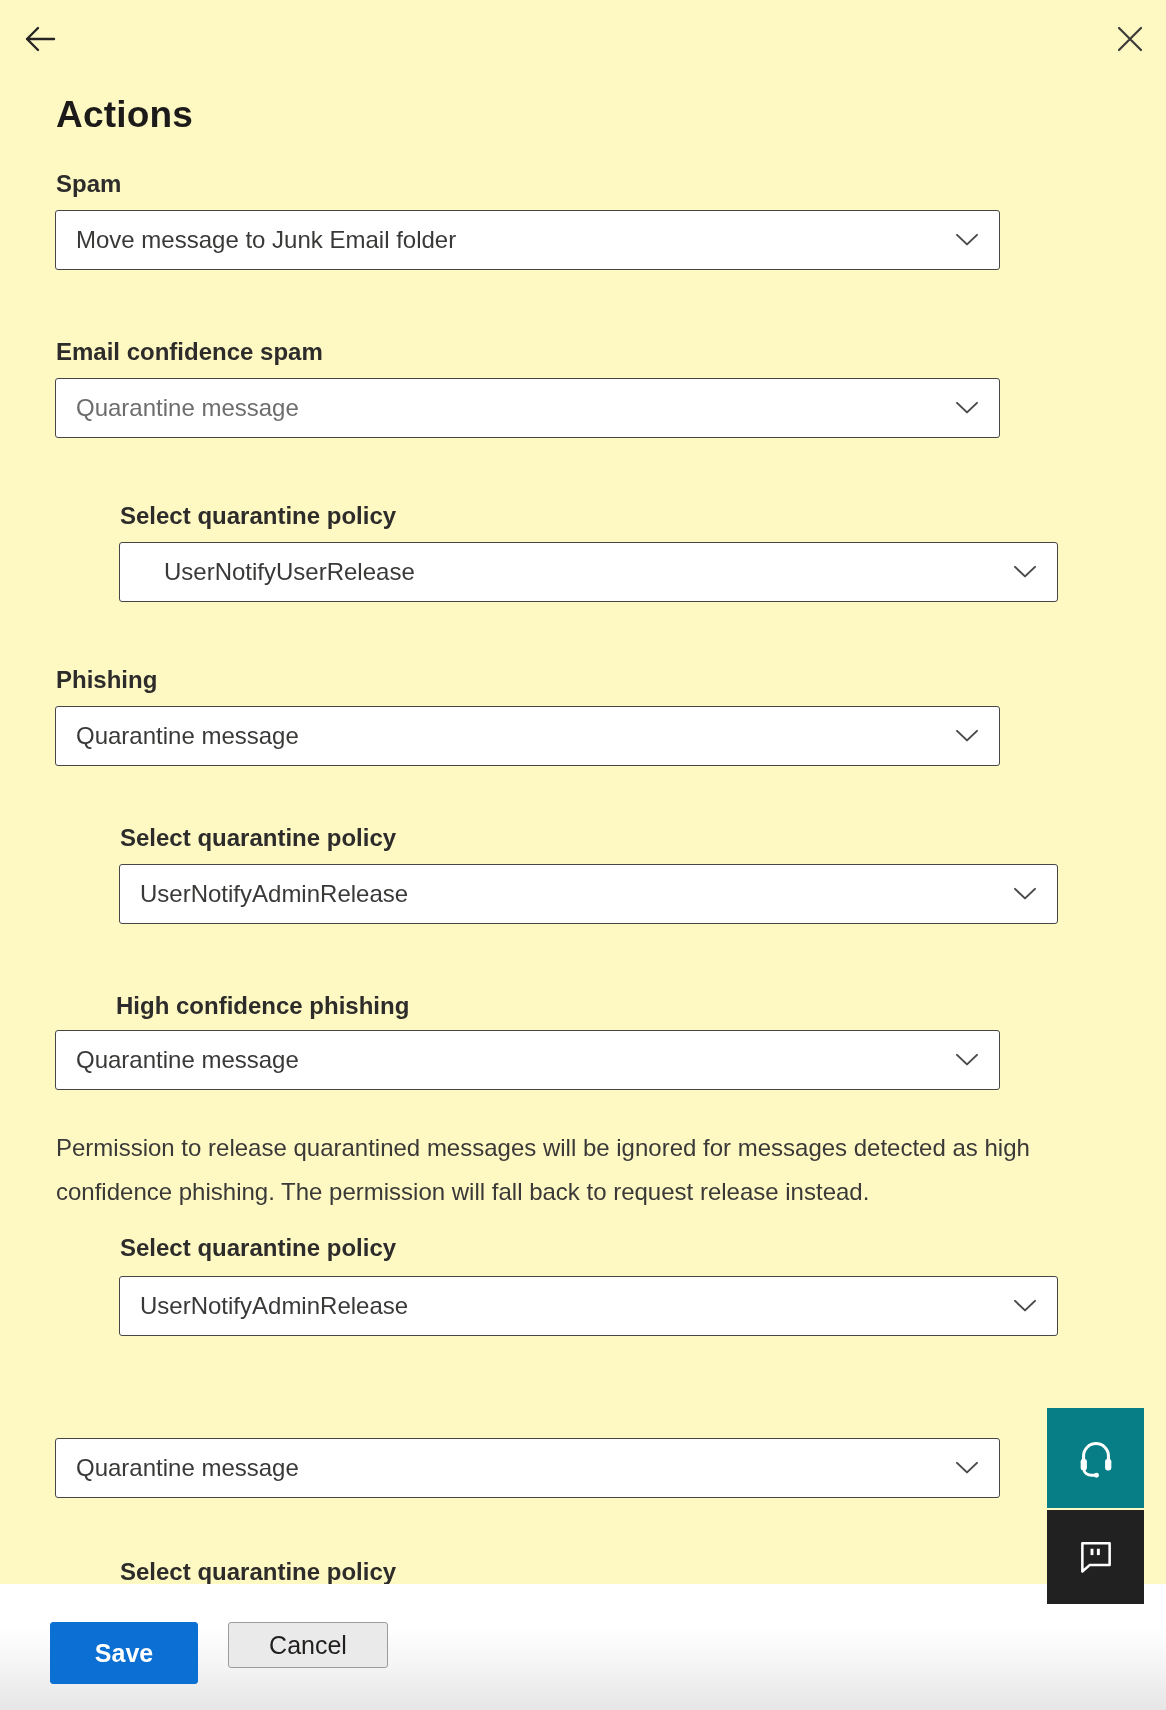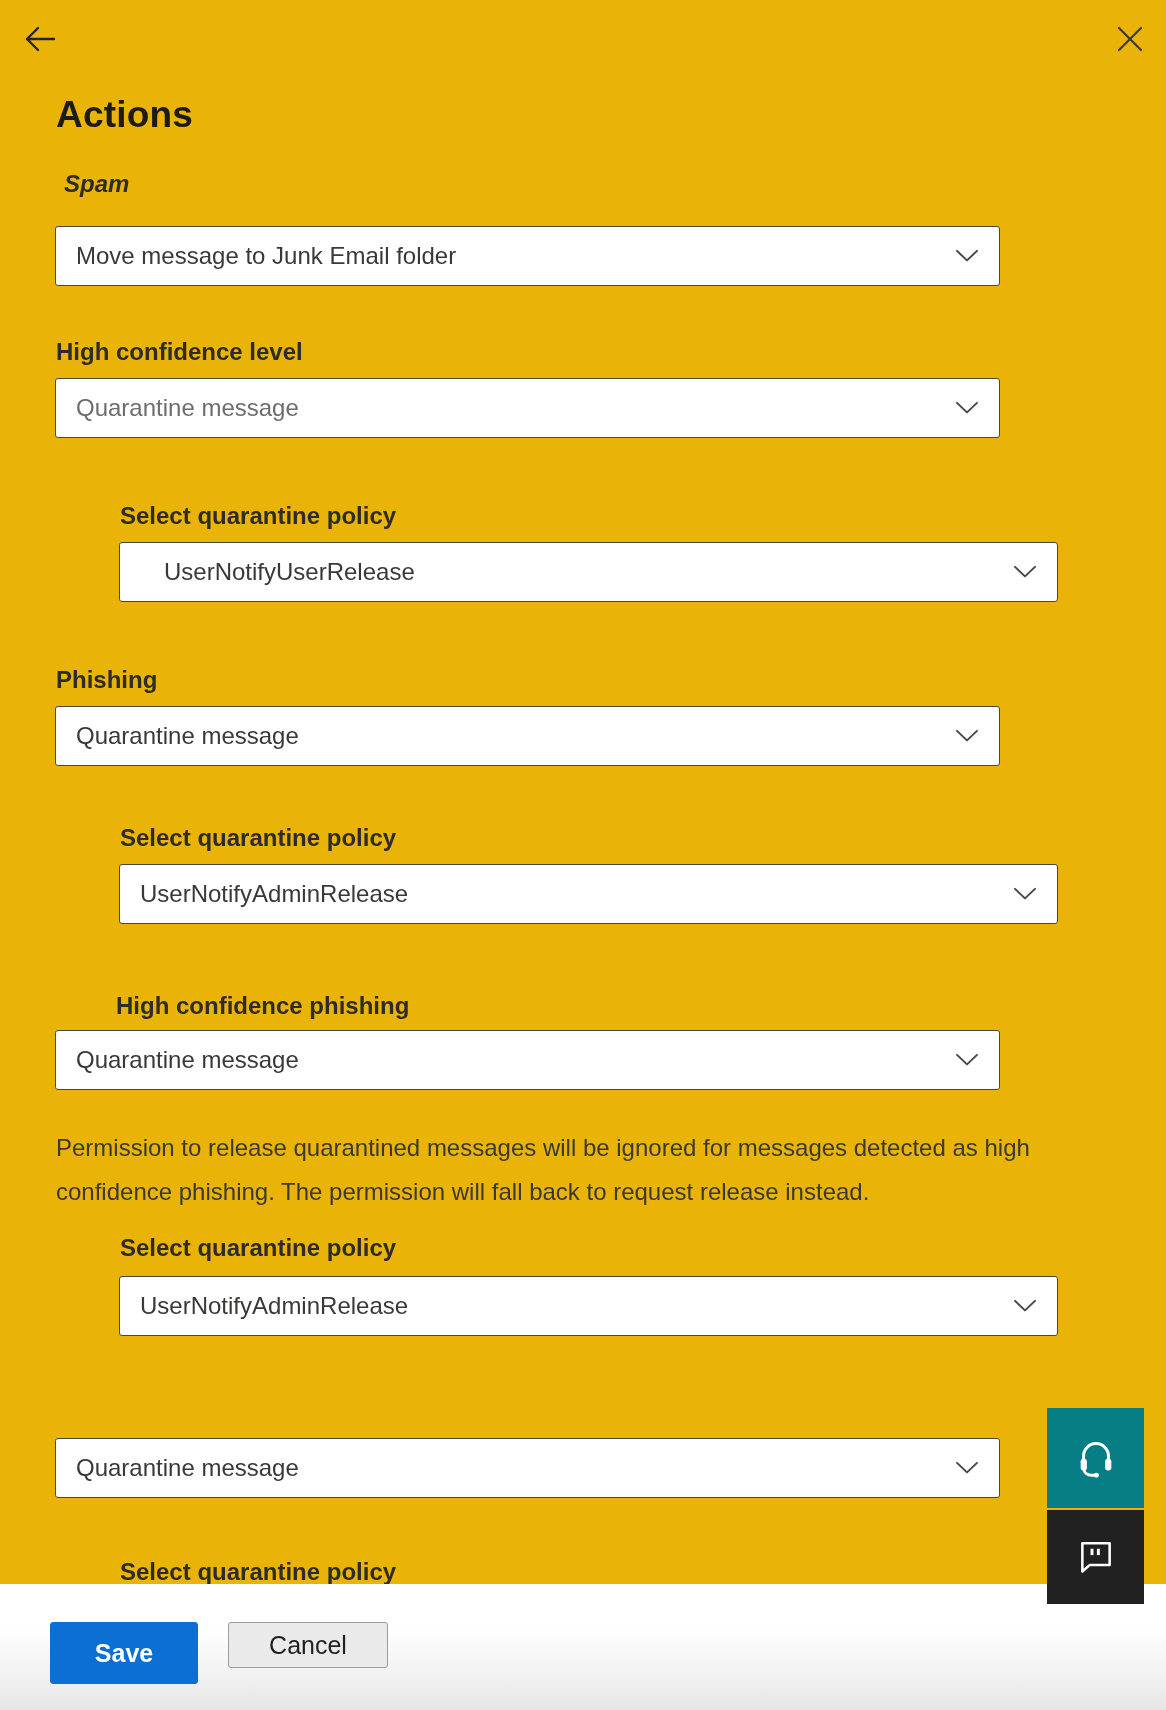--- a/index.html
+++ b/index.html
@@ -1,17 +1,17 @@
 <!DOCTYPE html>
 <html><head>
 <meta charset="utf-8">
 <style>
   html,body{margin:0;padding:0;background:#ffffff;}
   #screen{
-    position:relative;width:1166px;height:1710px;overflow:hidden;background:#eab308;
+    position:relative;width:1166px;height:1710px;overflow:hidden;background:#fef9c3;
     font-family:"Liberation Sans","DejaVu Sans",sans-serif;color:#323130;
   }
   .abs{position:absolute;}
   .iconbtn{background:transparent;border:none;padding:0;cursor:pointer;display:flex;align-items:center;justify-content:center;}
   .title{font-size:37px;font-weight:700;color:#1c1b1a;letter-spacing:.2px;}
   .field-label{font-size:24px;font-weight:600;color:#2d2c2b;}
   .dd{
     box-sizing:border-box;background:#fff;border:1.5px solid #474645;border-radius:3px;
     display:flex;align-items:center;padding:0 54px 0 20px;font-size:24px;color:#3a3938;cursor:pointer;
   }
@@ -47,31 +47,31 @@
   <button class="iconbtn abs" style="left:1112px;top:22px;width:36px;height:36px;">
     <span>
       <svg width="28" height="28" viewBox="0 0 28 28">
         <path d="M3 3 L25 25 M25 3 L3 25" fill="none" stroke="#3b3a39" stroke-width="2.2" stroke-linecap="round"></path>
       </svg>
     </span>
   </button>
 
   <div class="abs title" style="left:56px;top:94px;">Actions</div>
 
-  <div class="abs field-label" style="left:64px;top:170px;font-style:italic;">Spam</div>
-  <div class="abs dd" style="left:55px;top:226px;width:945px;height:60px;">
+  <div class="abs field-label" style="left:56px;top:170px;">Spam</div>
+  <div class="abs dd" style="left:55px;top:210px;width:945px;height:60px;">
     <span class="val">Move message to Junk Email folder</span>
     <span class="chev">
       <svg width="24" height="14" viewBox="0 0 24 14">
           <path d="M2 2 L12 11.5 L22 2" fill="none" stroke="#4a4948" stroke-width="2" stroke-linecap="round" stroke-linejoin="round"></path>
         </svg>
     </span>
   </div>
 
-  <div class="abs field-label" style="left:56px;top:338px;">High confidence level</div>
+  <div class="abs field-label" style="left:56px;top:338px;">Email confidence spam</div>
   <div class="abs dd muted" style="left:55px;top:378px;width:945px;height:60px;">
     <span class="val">Quarantine message</span>
     <span class="chev">
       <svg width="24" height="14" viewBox="0 0 24 14">
           <path d="M2 2 L12 11.5 L22 2" fill="none" stroke="#4a4948" stroke-width="2" stroke-linecap="round" stroke-linejoin="round"></path>
         </svg>
     </span>
   </div>
 
   <div class="abs field-label" style="left:120px;top:502px;">Select quarantine policy</div>

